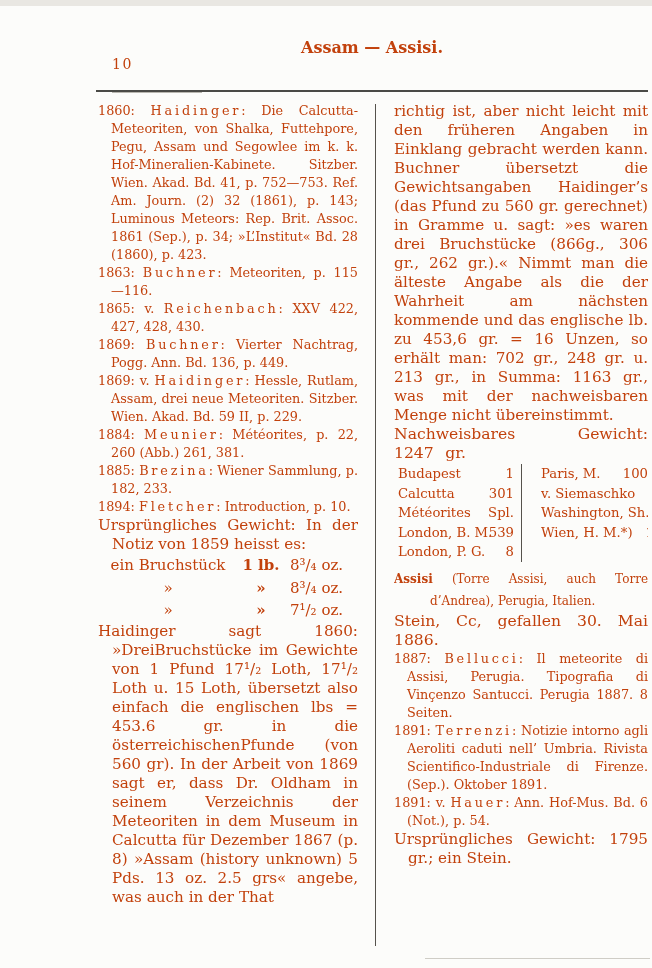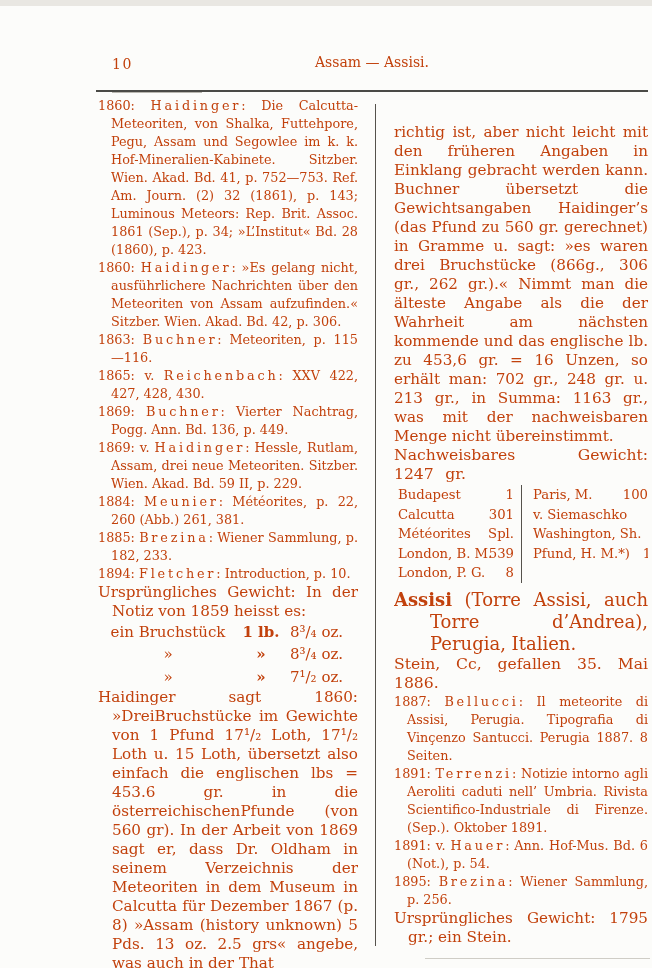--- a/index.html
+++ b/index.html
@@ -2,63 +2,62 @@
 <html><head>
 <meta charset="utf-8">
 <style>
   html,body{margin:0;padding:0;background:#e9e7e2;}
   .page{
     position:relative;width:652px;height:968px;background:#fcfcfa;
     font-family:"DejaVu Serif","Liberation Serif",serif;color:#c2410c;
     overflow:hidden;margin:6px auto;
   }
   .pagenum{position:absolute;top:50px;left:112px;font-size:14px;letter-spacing:1.5px;}
-  .runtitle{position:absolute;top:48px;left:96px;right:4px;text-align:center;font-size:14px;}
+  .runtitle{position:absolute;top:32px;left:96px;right:4px;text-align:center;font-size:16px;font-weight:bold;}
   .headrule{position:absolute;top:84px;left:96px;right:4px;height:1.6px;background:#4a4a46;}
   .headrule-left{position:absolute;top:86px;left:112px;width:90px;height:1px;background:#b9b7b0;}
   .coldivider{position:absolute;left:375px;top:98px;width:1px;height:842px;background:#55524c;}
   .bottom-artifact{position:absolute;left:425px;top:952px;width:225px;height:1px;background:#cfcdc6;}
-  .cols{position:absolute;top:96px;left:98px;right:4px;bottom:6px;display:flex;gap:36px;align-items:center;}
+  .cols{position:absolute;top:96px;left:98px;right:4px;bottom:6px;display:flex;gap:36px;}
   .col{overflow:hidden;}
   .col-left{width:260px;}
   .col-right{width:254px;}
   p{margin:0;}
   .bib{font-size:12.8px;line-height:18px;text-align:justify;padding-left:13px;text-indent:-13px;}
   .bib .year{white-space:nowrap;}
   .sperr{letter-spacing:0.22em;}
   .body-para{font-size:15.2px;line-height:19px;text-align:justify;padding-left:14px;text-indent:-14px;}
   .body-para.flush{padding-left:0;text-indent:0;}
   .body-para.spread{word-spacing:0.42em;font-size:15.6px;}
-  .species-head{font-size:18px;line-height:22px;margin-top:6px;text-align:justify;padding-left:36px;text-indent:-36px;}
+  .species-head{font-size:12px;line-height:22px;margin-top:6px;text-align:justify;padding-left:36px;text-indent:-36px;}
   .species-head b{font-weight:bold;}
   .fracs{padding-left:6px;}
   .frac-row{display:grid;grid-template-columns:128px 58px 1fr;font-size:15px;line-height:22.5px;}
   .frac-row .c1{text-align:center;}
   .frac-row .c2{text-align:center;font-weight:bold;}
   .frac-row .c3{text-align:left;}
   .wtable{margin:1px 0 2px 0;}
   .wrow{display:grid;grid-template-columns:84px 36px 1fr 38px;font-size:13.2px;line-height:19.5px;}
   .wrow .wname{text-align:left;padding-left:4px;white-space:nowrap;}
   .wrow .wval{text-align:right;}
-  .wrow .rname{border-left:1px solid #55524c;padding-left:11px;margin-left:7px;}
+  .wrow .rname{border-left:1px solid #55524c;padding-left:19px;margin-left:7px;}
 </style>
 </head>
 <body>
 
 <div class="page">
   <span class="pagenum">10</span>
   <span class="runtitle">Assam — Assisi.</span>
   <div class="headrule"></div>
   <div class="headrule-left"></div>
   <div class="coldivider"></div>
   <div class="bottom-artifact"></div>
   <div class="cols">
     <div class="col col-left" id="col-left">
         <p class="bib"><span class="year">1860: </span><span class="sperr">Haidinger</span>: Die Calcutta-Meteoriten, von Shalka, Futtehpore, Pegu, Assam und Segowlee im k. k. Hof-Mineralien-Kabinete. Sitzber. Wien. Akad. Bd. 41, p. 752—753. Ref. Am. Journ. (2) 32 (1861), p. 143; Luminous Meteors: Rep. Brit. Assoc. 1861 (Sep.), p. 34; »L’Institut« Bd. 28 (1860), p. 423.</p>
-        <p class="bib"><span class="year">1860: </span><span class="sperr">Haidinger</span>: »Es gelang nicht, ausführlichere Nachrichten über den Meteoriten von Assam aufzufinden.« Sitzber. Wien. Akad. Bd. 42, p. 306.</p>
         <p class="bib"><span class="year">1863: </span><span class="sperr">Buchner</span>: Meteoriten, p. 115 —116.</p>
         <p class="bib"><span class="year">1865: </span>v. <span class="sperr">Reichenbach</span>: XXV 422, 427, 428, 430.</p>
         <p class="bib"><span class="year">1869: </span><span class="sperr">Buchner</span>: Vierter Nachtrag, Pogg. Ann. Bd. 136, p. 449.</p>
         <p class="bib"><span class="year">1869: </span>v. <span class="sperr">Haidinger</span>: Hessle, Rutlam, Assam, drei neue Meteoriten. Sitzber. Wien. Akad. Bd. 59 II, p. 229.</p>
         <p class="bib"><span class="year">1884: </span><span class="sperr">Meunier</span>: Météorites, p. 22, 260 (Abb.) 261, 381.</p>
         <p class="bib"><span class="year">1885: </span><span class="sperr">Brezina</span>: Wiener Sammlung, p. 182, 233.</p>
         <p class="bib"><span class="year">1894: </span><span class="sperr">Fletcher</span>: Introduction, p. 10.</p>
         <p class="body-para">Ursprüngliches Gewicht: In der Notiz von 1859 heisst es:</p>
         <div class="fracs">
           <div class="frac-row">
@@ -97,32 +96,31 @@
           </div>
           <div class="wrow">
             <span class="wname">Météorites</span>
             <span class="wval">Spl.</span>
             <span class="wname rname">Washington, Sh.</span>
             <span class="wval">7</span>
           </div>
           <div class="wrow">
             <span class="wname">London, B. M.</span>
             <span class="wval">539</span>
-            <span class="wname rname">Pfund, H. M.*)</span>
+            <span class="wname rname">Wien, H. M.*)</span>
             <span class="wval">188</span>
           </div>
           <div class="wrow">
             <span class="wname">London, P. G.</span>
             <span class="wval">8</span>
             <span class="wname rname"></span>
             <span class="wval"></span>
           </div>
         </div>
         <p class="species-head"><b>Assisi</b> (Torre Assisi, auch Torre d’Andrea), Perugia, Italien.</p>
-        <p class="body-para flush spread">Stein, Cc, gefallen 35. Mai 1886.</p>
+        <p class="body-para flush spread">Stein, Cc, gefallen 30. Mai 1886.</p>
         <p class="bib"><span class="year">1887: </span><span class="sperr">Bellucci</span>: Il meteorite di Assisi, Perugia. Tipografia di Vinçenzo Santucci. Perugia 1887. 8 Seiten.</p>
         <p class="bib"><span class="year">1891: </span><span class="sperr">Terrenzi</span>: Notizie intorno agli Aeroliti caduti nell’ Umbria. Rivista Scientifico-Industriale di Firenze. (Sep.). Oktober 1891.</p>
         <p class="bib"><span class="year">1891: </span>v. <span class="sperr">Hauer</span>: Ann. Hof-Mus. Bd. 6 (Not.), p. 54.</p>
-        <p class="bib"><span class="year">1895: </span><span class="sperr">Brezina</span>: Wiener Sammlung, p. 256.</p>
         <p class="body-para">Ursprüngliches Gewicht: 1795 gr.; ein Stein.</p>
       </div>
   </div>
 </div>
 
 </body></html>

